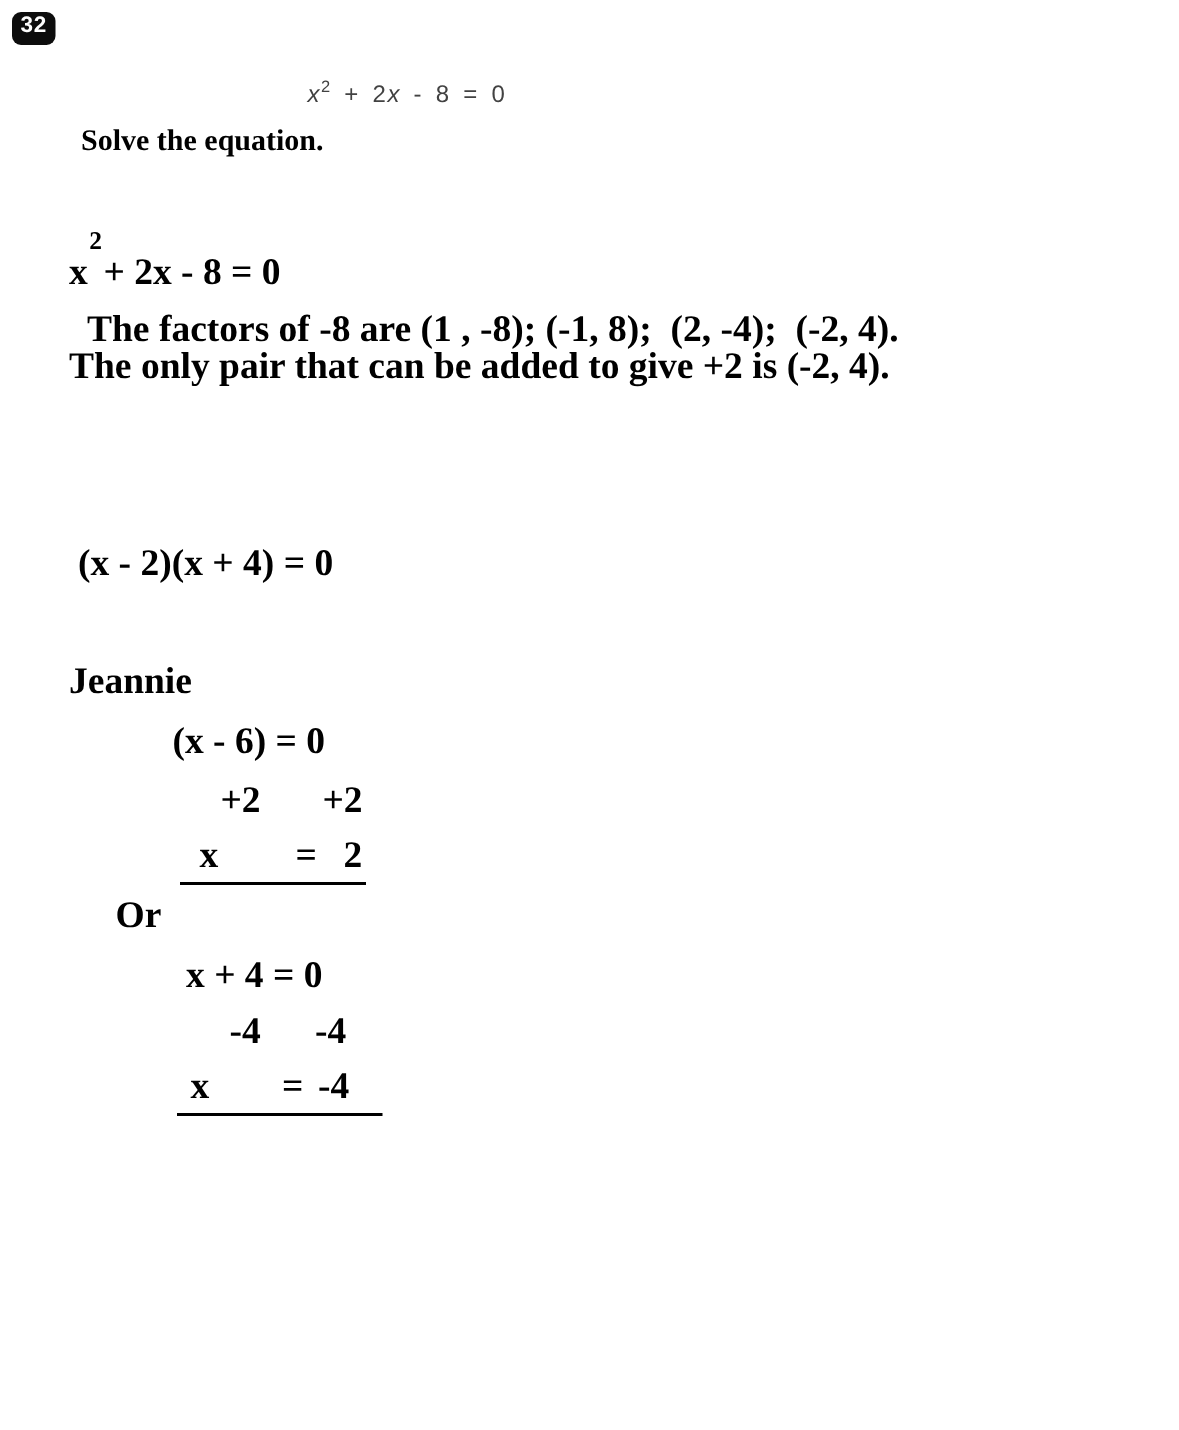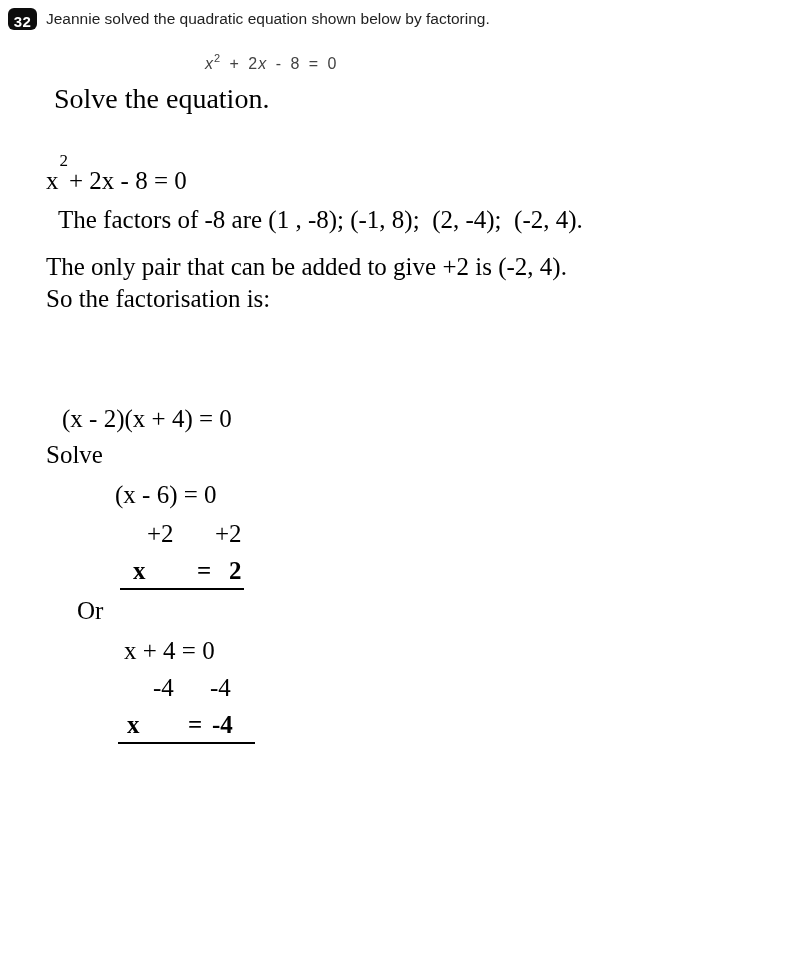--- a/index.html
+++ b/index.html
@@ -18,21 +18,21 @@
     position: absolute;
     left: 8px; top: 8px;
     width: 29px; height: 22px;
     background: #0d0d0d;
     color: #ffffff;
     border-radius: 6px;
     font-family: "Liberation Sans", sans-serif;
     font-weight: bold;
     font-size: 15px;
     display: flex;
-    align-items: flex-end;
+    align-items: flex-start;
     justify-content: center;
     letter-spacing: 0.5px;
   }
   .q-prompt {
     position: absolute;
     left: 46px; top: 10px;
     font-family: "Liberation Sans", sans-serif;
     font-size: 15.5px;
     color: #1f1f1f;
     white-space: pre;
@@ -50,44 +50,44 @@
   .small-eq .var { font-style: italic; }
   .small-eq sup {
     font-size: 11px;
     position: relative;
     top: -1px;
     font-style: normal;
   }
   .instruction {
     position: absolute;
     left: 54px; top: 83px;
-    font-size: 28px;
-    font-weight: normal;
+    font-size: 20px;
+    font-weight: bold;
     white-space: pre;
   }
   
   .sol-line {
     position: absolute;
     font-size: 25px;
-    font-weight: normal;
+    font-weight: bold;
     white-space: pre;
     line-height: 1.1;
   }
   .eq-line { left: 46px; top: 166px; }
   .eq-line sup {
     font-size: 17px;
     position: relative;
     top: -14px;
     margin-left: 1px;
     margin-right: 1px;
   }
   .factors-line { left: 46px; top: 206px; margin-left: 12px; }
-  .pair-line    { left: 46px; top: 253px; }
+  .pair-line    { left: 46px; top: 231px; }
   .so-line      { left: 46px; top: 285px; }
-  .fact-line    { left: 62px; top: 362px; margin-top: 43px; }
+  .fact-line    { left: 52px; top: 362px; }
   .either-label { left: 46px; top: 441px; }
   .either-step  { left: 115px; top: 481px; }
   .either-ops   { left: 0;  top: 520px; width: 786px; height: 30px; }
   .or-label     { left: 46px; top: 597px; margin-left: 31px; }
   .or-step      { left: 124px; top: 637px; }
   .or-ops       { left: 0;  top: 674px; width: 786px; height: 30px; }
   .op-span { position: absolute; top: 0; }
   .either-ops .op-a { left: 147px; }
   .either-ops .op-b { left: 215px; }
   .or-ops .op-a     { left: 153px; }
@@ -110,34 +110,32 @@
   .result-or .r-rhs { left: 94px; }
 </style>
 </head>
 <body>
 
 <div class="page">
 
   <div class="q-badge">
     <span>32</span>
   </div>
-  <div class="q-prompt">Jeannie solved the quadratic equation shown below by factoring.</div>
 
   <div class="small-eq"><span class="var">x</span><sup>2</sup><span> + 2</span><span class="var">x</span><span> - 8 = 0</span></div>
 
   <div class="instruction">Solve the equation.</div>
 
   <div class="sol-line eq-line"><span>x</span><sup>2</sup><span>+ 2x - 8 = 0</span></div>
 
   <div class="sol-line factors-line">The factors of -8 are (1 , -8); (-1, 8);  (2, -4);  (-2, 4).</div>
   <div class="sol-line pair-line">The only pair that can be added to give +2 is (-2, 4).</div>
-  <div class="sol-line so-line">So the factorisation is:</div>
   <div class="sol-line fact-line">(x - 2)(x + 4) = 0</div>
 
-  <div class="sol-line either-label">Solve</div>
+  <div class="sol-line either-label">Jeannie</div>
   <div class="sol-line either-step">(x - 6) = 0</div>
   <div class="sol-line either-ops">
     <span class="op-span op-a">+2</span>
     <span class="op-span op-b">+2</span>
   </div>
   <div class="result-row result-either">
     <span class="r-lhs">x</span>
     <span class="r-eq">=</span>
     <span class="r-rhs">2</span>
   </div>

